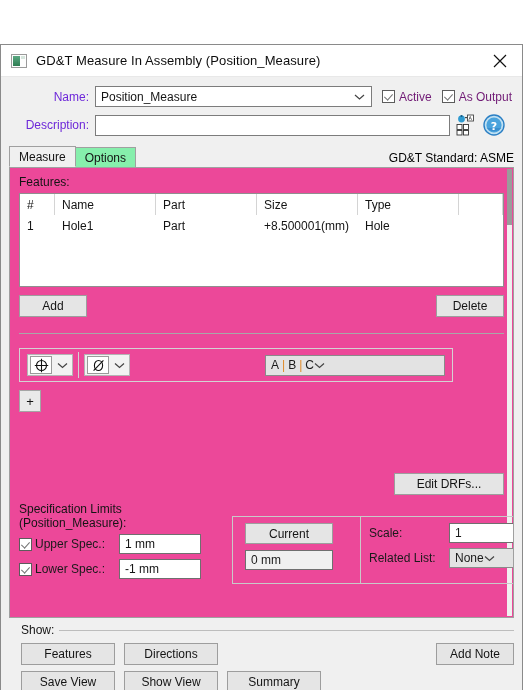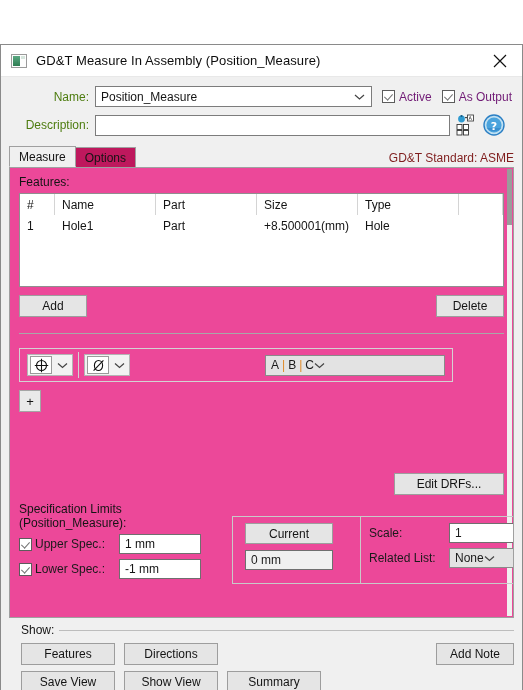--- a/index.html
+++ b/index.html
@@ -62,21 +62,21 @@
   }
   .close-btn svg { display: block; }
 
   
   .header-form {
     flex: 0 0 auto;
     padding: 9px 8px 4px 8px;
   }
   .frow { display: flex; align-items: center; margin-bottom: 7px; }
   .flabel {
-    font-size: 12px; color: #4d7c0f;
+    font-size: 12px; color: #6d28d9;
     text-align: right; padding-right: 6px;
     width: 80px; flex: 0 0 auto;
   }
   .combo, .textfield {
     box-sizing: border-box;
     border: 1px solid #7c7c7c;
     background: #ffffff;
     height: 21px;
     font-size: 12px; color: #141414;
     display: flex; align-items: center;
@@ -115,26 +115,26 @@
     display: flex; align-items: flex-end;
     padding: 0 8px; height: 20px;
     flex: 0 0 auto; position: relative;
   }
   .tab {
     box-sizing: border-box;
     height: 20px; padding: 0 9px;
     font-size: 12px; color: #141414;
     display: flex; align-items: center;
     border: 1px solid #a0a0a0; border-bottom: none;
-    background: #be185d;
+    background: #86efac;
     margin-right: -1px;
   }
   .tab.active { background: #f0f0f0; height: 21px; border-bottom: 1px solid #f0f0f0; z-index: 3; }
   .std-label {
-    margin-left: auto; font-size: 12px; color: #7f1d1d;
+    margin-left: auto; font-size: 12px; color: #000000;
     padding-bottom: 2px;
     text-align: center;
   }
 
   
   .tabpanel {
     margin: 0 8px; flex: 1 1 auto;
     border: 1px solid #a0a0a0;
     background: #ec4899;
     position: relative;

